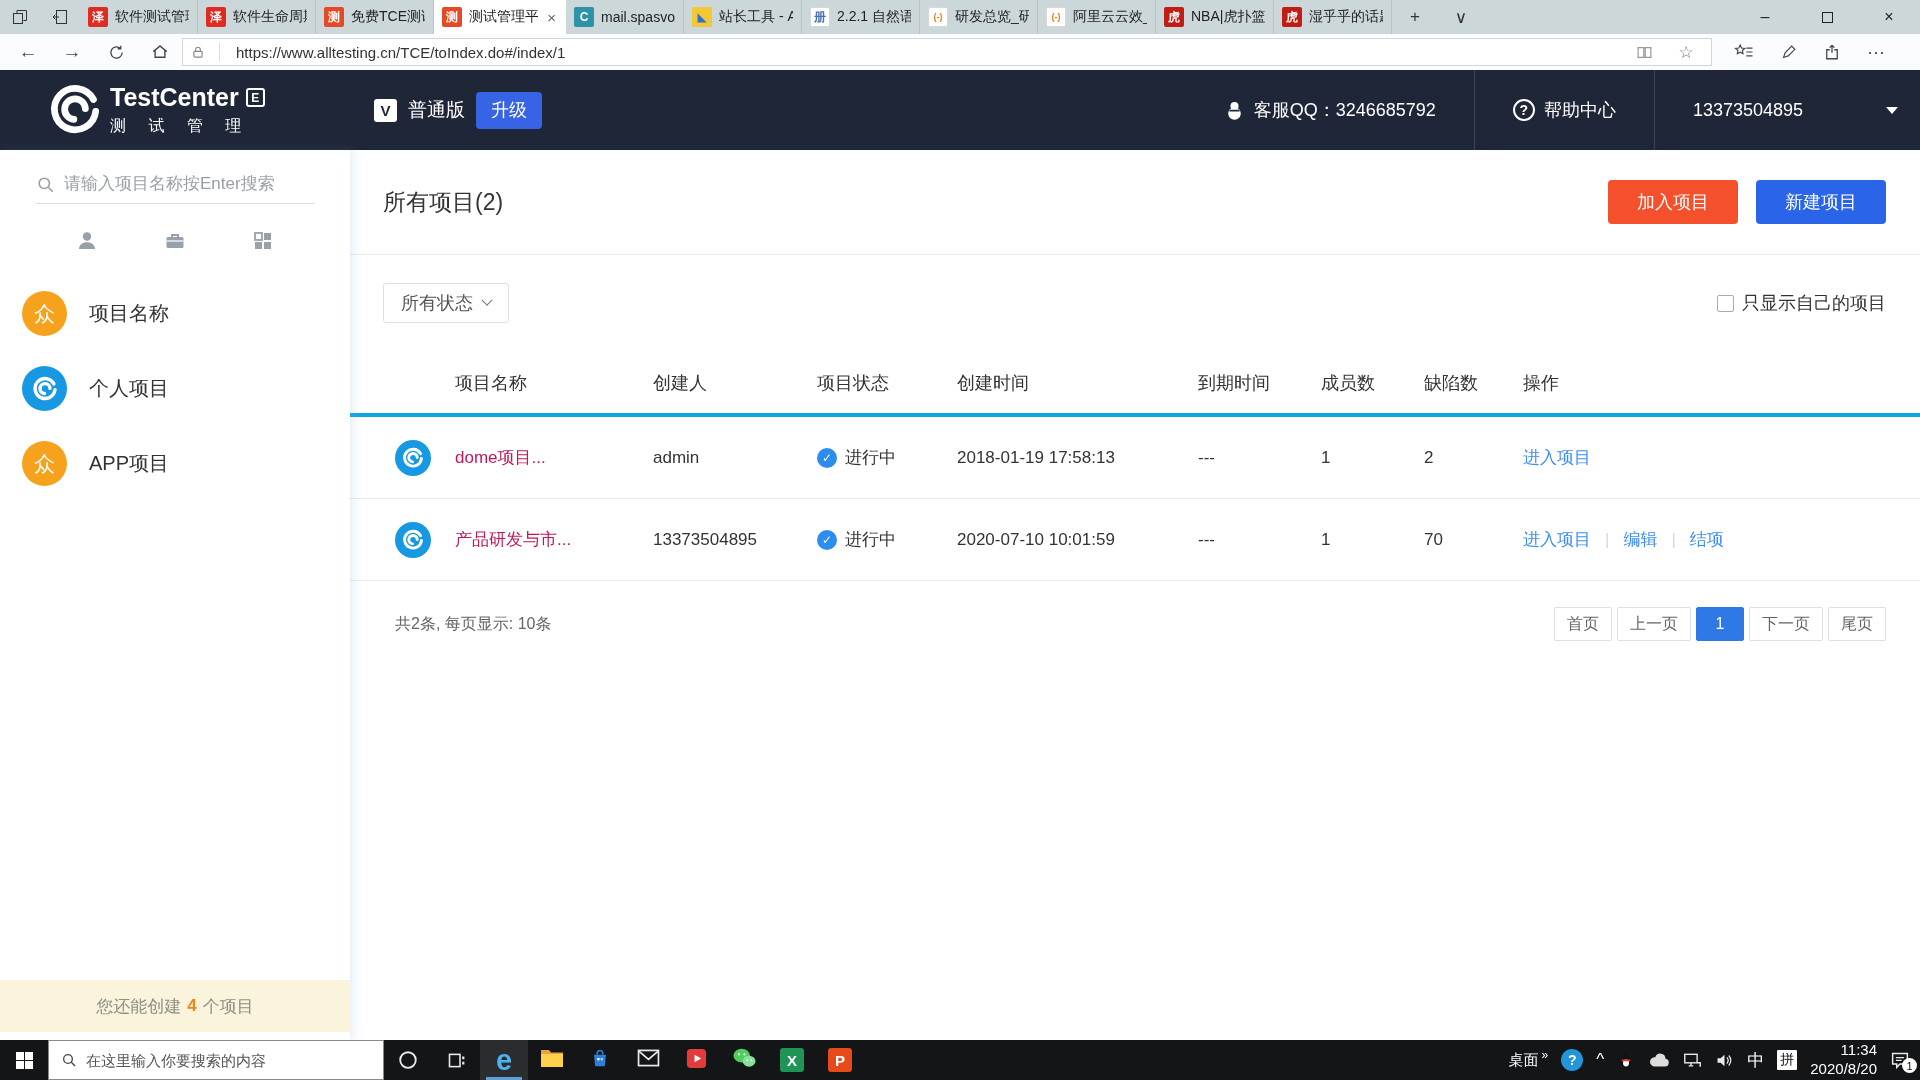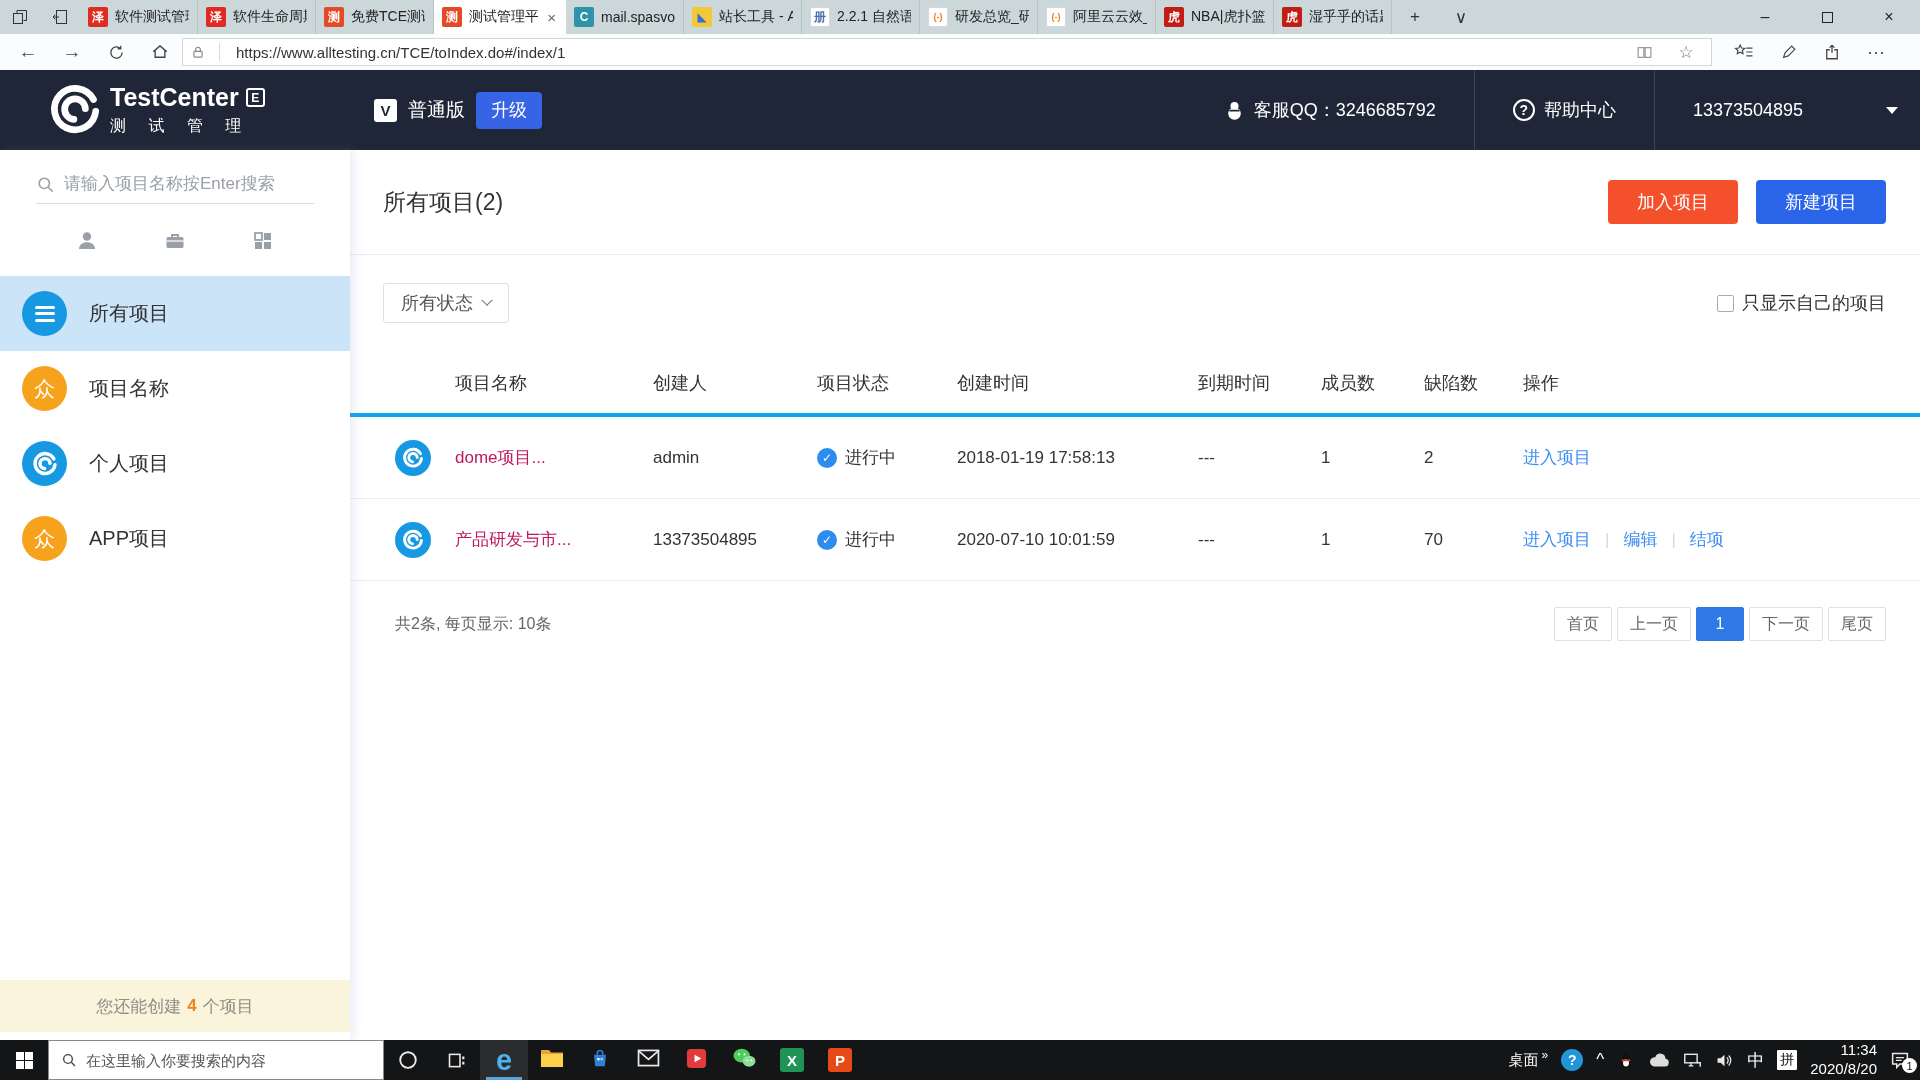--- a/index.html
+++ b/index.html
@@ -330,30 +330,20 @@
         <span class="ic">
           <svg width="24" height="24" viewBox="0 0 24 24">
               <rect x="4" y="4" width="7" height="7" fill="none" stroke="#9aa0a8" stroke-width="1.8"></rect>
               <rect x="13" y="4" width="7" height="7" fill="#9aa0a8"></rect>
               <rect x="4" y="13" width="7" height="7" fill="#9aa0a8"></rect>
               <rect x="13" y="13" width="7" height="7" fill="#9aa0a8"></rect>
             </svg>
         </span>
       </div>
       <div id="side-menu" class="menu">
-          <div class="mitem active">
-            <span class="mcirc" style="background: rgb(22, 152, 226);">
-              <span class="hamb">
-                <span></span>
-                <span></span>
-                <span></span>
-              </span>
-            </span>
-            <span class="mlabel">所有项目</span>
-          </div>
           <div class="mitem">
             <span class="mcirc" style="background: rgb(247, 162, 28);">众</span>
             <span class="mlabel">项目名称</span>
           </div>
           <div class="mitem">
             <span class="mcirc" style="background: rgb(22, 152, 226);">
               <svg width="26" height="26" viewBox="0 0 24 24">
                 <path d="M20.2 7.3 A9.2 9.2 0 1 0 21.2 12.6" fill="none" stroke="#fff" stroke-width="3.2" stroke-linecap="round"></path>
                 <path d="M11.5 16.2 A4.6 4.6 0 1 1 16.6 11.4" fill="none" stroke="#fff" stroke-width="3.2" stroke-linecap="round"></path>
               </svg>

